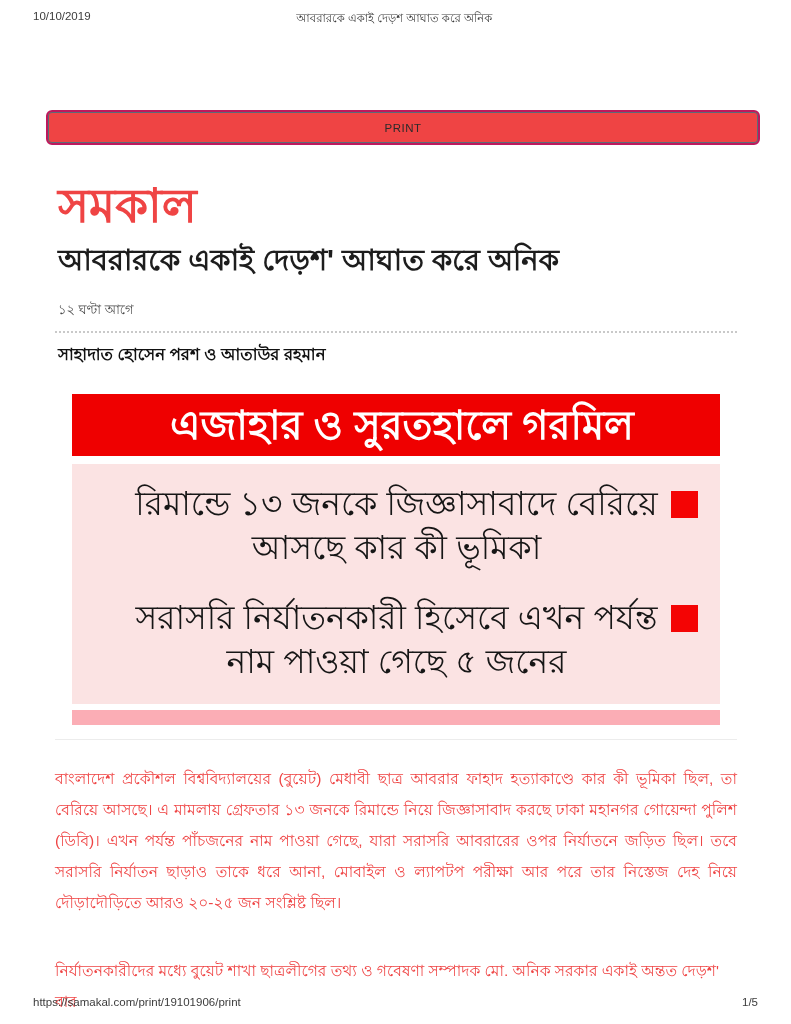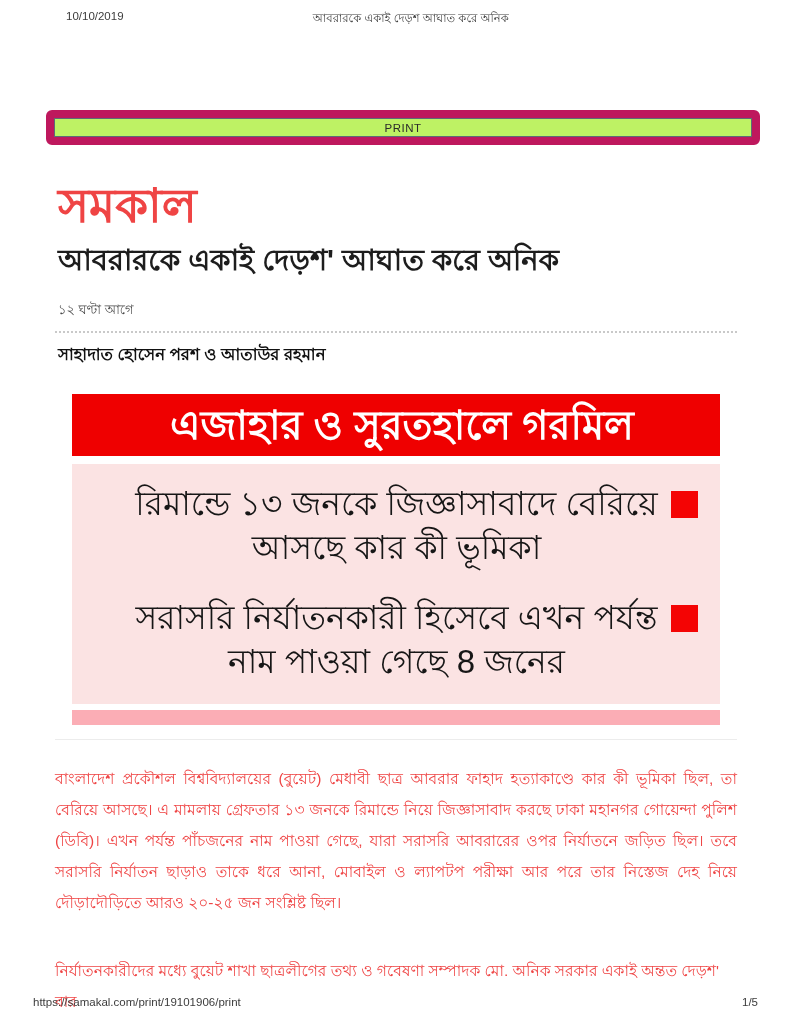--- a/index.html
+++ b/index.html
@@ -9,31 +9,31 @@
     position: relative;
     font-family: "Liberation Sans", "DejaVu Sans", sans-serif;
     color: #222;
     overflow: hidden;
   }
 
   
   .print-header {
     position: absolute; top: 10px; left: 33px; right: 33px;
     display: flex; align-items: flex-start;
-    font-size: 11.5px; color: #3c3c3c; margin-left: 33px;
+    font-size: 11.5px; color: #3c3c3c;
   }
   .print-header .date { flex: 0 0 auto; }
   .print-header .doc-title { flex: 1 1 auto; text-align: center; padding-right: 60px; }
 
   
   .print-btn {
     position: absolute; top: 110px; left: 46px; right: 31px;
     height: 35px;
-    background: #bef264;
-    border: 8px solid #be185d;
+    background: #ef4444;
+    border: 2px solid #be185d;
     box-shadow: inset 0 0 0 1px #5d6b77;
     border-radius: 6px;
     display: flex; align-items: center; justify-content: center;
     font-size: 11.5px; color: #2b2b2b; letter-spacing: 0.5px;
     font-family: "Liberation Sans", "DejaVu Sans", sans-serif;
     cursor: pointer;
   }
 
   
   .content { position: absolute; top: 180px; left: 55px; right: 54px; }
@@ -119,21 +119,21 @@
   <div class="byline">সাহাদাত হোসেন পরশ ও আতাউর রহমান</div>
 
   <div class="figure">
     <div class="fig-banner" id="fig-banner" style="background: rgb(239, 0, 0); color: rgb(255, 255, 255); padding-left: 12px;">এজাহার ও সুরতহালে গরমিল</div>
     <div class="fig-body" id="fig-body" style="background: rgb(251, 227, 227);">
       <div class="bullet-row">
         <span>রিমান্ডে ১৩ জনকে জিজ্ঞাসাবাদে বেরিয়ে আসছে কার কী ভূমিকা</span>
         <span class="bullet-marker" id="marker-0" style="background: rgb(244, 4, 4);"></span>
       </div>
       <div class="bullet-row">
-        <span>সরাসরি নির্যাতনকারী হিসেবে এখন পর্যন্ত নাম পাওয়া গেছে 8 জনের</span>
+        <span>সরাসরি নির্যাতনকারী হিসেবে এখন পর্যন্ত নাম পাওয়া গেছে ৫ জনের</span>
         <span class="bullet-marker" id="marker-1" style="background: rgb(244, 4, 4);"></span>
       </div>
     </div>
     <div class="fig-strip" id="fig-strip" style="background: rgb(251, 173, 181);"></div>
   </div>
 
   <hr class="section-divider">
 
   <p class="paragraph">বাংলাদেশ প্রকৌশল বিশ্ববিদ্যালয়ের (বুয়েট) মেধাবী ছাত্র আবরার ফাহাদ হত্যাকাণ্ডে কার কী ভূমিকা ছিল, তা বেরিয়ে আসছে। এ মামলায় গ্রেফতার ১৩ জনকে রিমান্ডে নিয়ে জিজ্ঞাসাবাদ করছে ঢাকা মহানগর গোয়েন্দা পুলিশ (ডিবি)। এখন পর্যন্ত পাঁচজনের নাম পাওয়া গেছে, যারা সরাসরি আবরারের ওপর নির্যাতনে জড়িত ছিল। তবে সরাসরি নির্যাতন ছাড়াও তাকে ধরে আনা, মোবাইল ও ল্যাপটপ পরীক্ষা আর পরে তার নিস্তেজ দেহ নিয়ে দৌড়াদৌড়িতে আরও ২০-২৫ জন সংশ্লিষ্ট ছিল।</p>
   <p class="paragraph second">নির্যাতনকারীদের মধ্যে বুয়েট শাখা ছাত্রলীগের তথ্য ও গবেষণা সম্পাদক মো. অনিক সরকার একাই অন্তত দেড়শ' বার</p>

